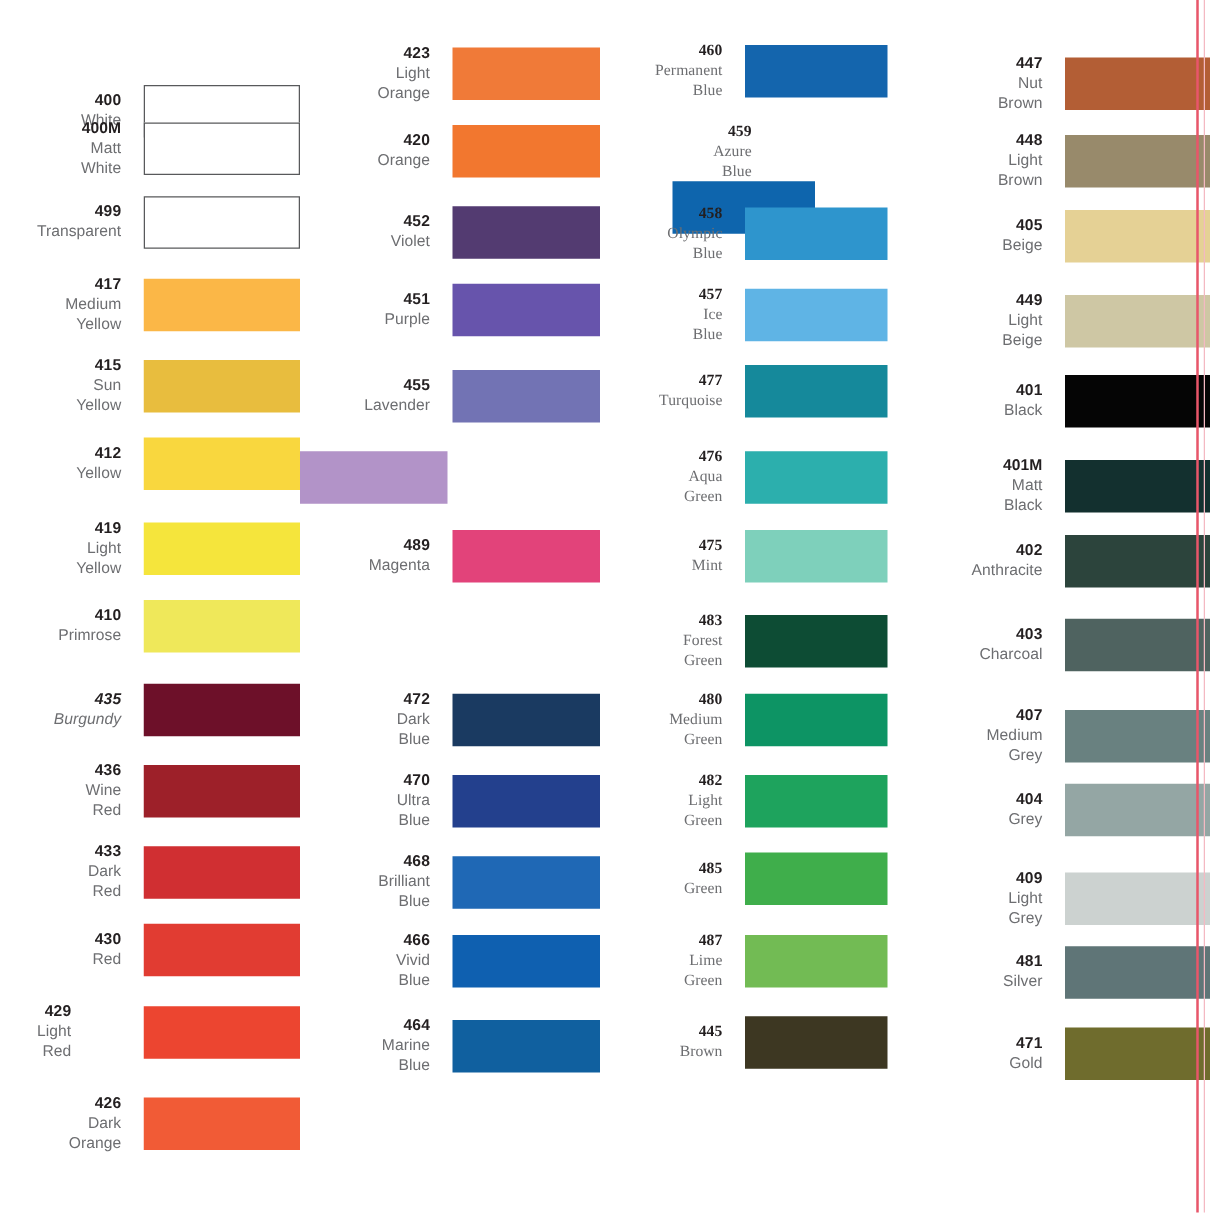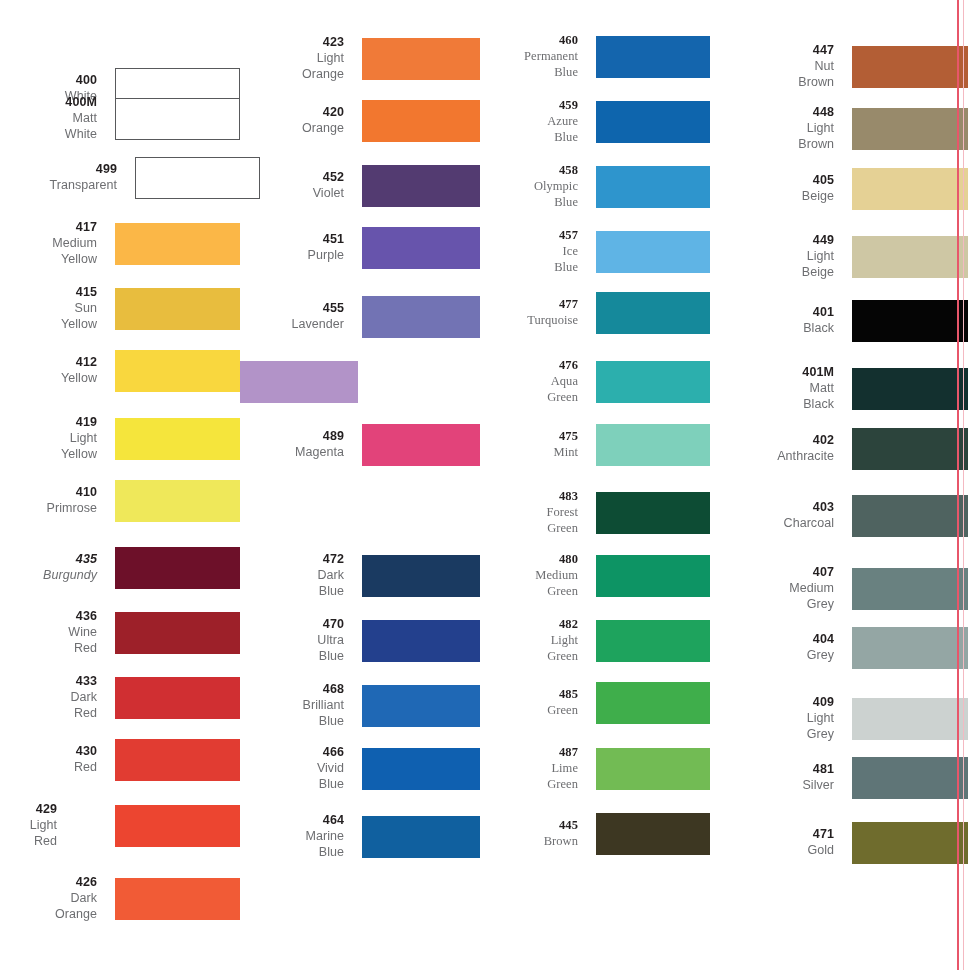--- a/index.html
+++ b/index.html
@@ -115,21 +115,21 @@
         <div class="swatch outlined" style="background: rgb(255, 255, 255);"></div>
       </div>
       <div class="swatch-row" style="top: 95px;">
         <div class="labels">
           <span class="code">400M</span>
           <span class="name">Matt
 White</span>
         </div>
         <div class="swatch outlined" style="background: rgb(255, 255, 255);"></div>
       </div>
-      <div class="swatch-row" style="top: 157px; padding-left: 20px;">
+      <div class="swatch-row" style="top: 157px;">
         <div class="labels">
           <span class="code">499</span>
           <span class="name">Transparent</span>
         </div>
         <div class="swatch outlined" style="background: rgb(255, 255, 255);"></div>
       </div>
       <div class="swatch-row" style="top: 220px;">
         <div class="labels">
           <span class="code">417</span>
           <span class="name">Medium
@@ -304,21 +304,21 @@
     </div>
     <div class="column col-2">
       <div class="swatch-row" style="top: 33px;">
         <div class="labels">
           <span class="code">460</span>
           <span class="name">Permanent
 Blue</span>
         </div>
         <div class="swatch" style="background: rgb(20, 101, 173);"></div>
       </div>
-      <div class="swatch-row" style="top: 98px;">
+      <div class="swatch-row" style="top: 98px; flex-direction: column;">
         <div class="labels">
           <span class="code">459</span>
           <span class="name">Azure
 Blue</span>
         </div>
         <div class="swatch" style="background: rgb(14, 101, 173);"></div>
       </div>
       <div class="swatch-row" style="top: 163px;">
         <div class="labels">
           <span class="code">458</span>

